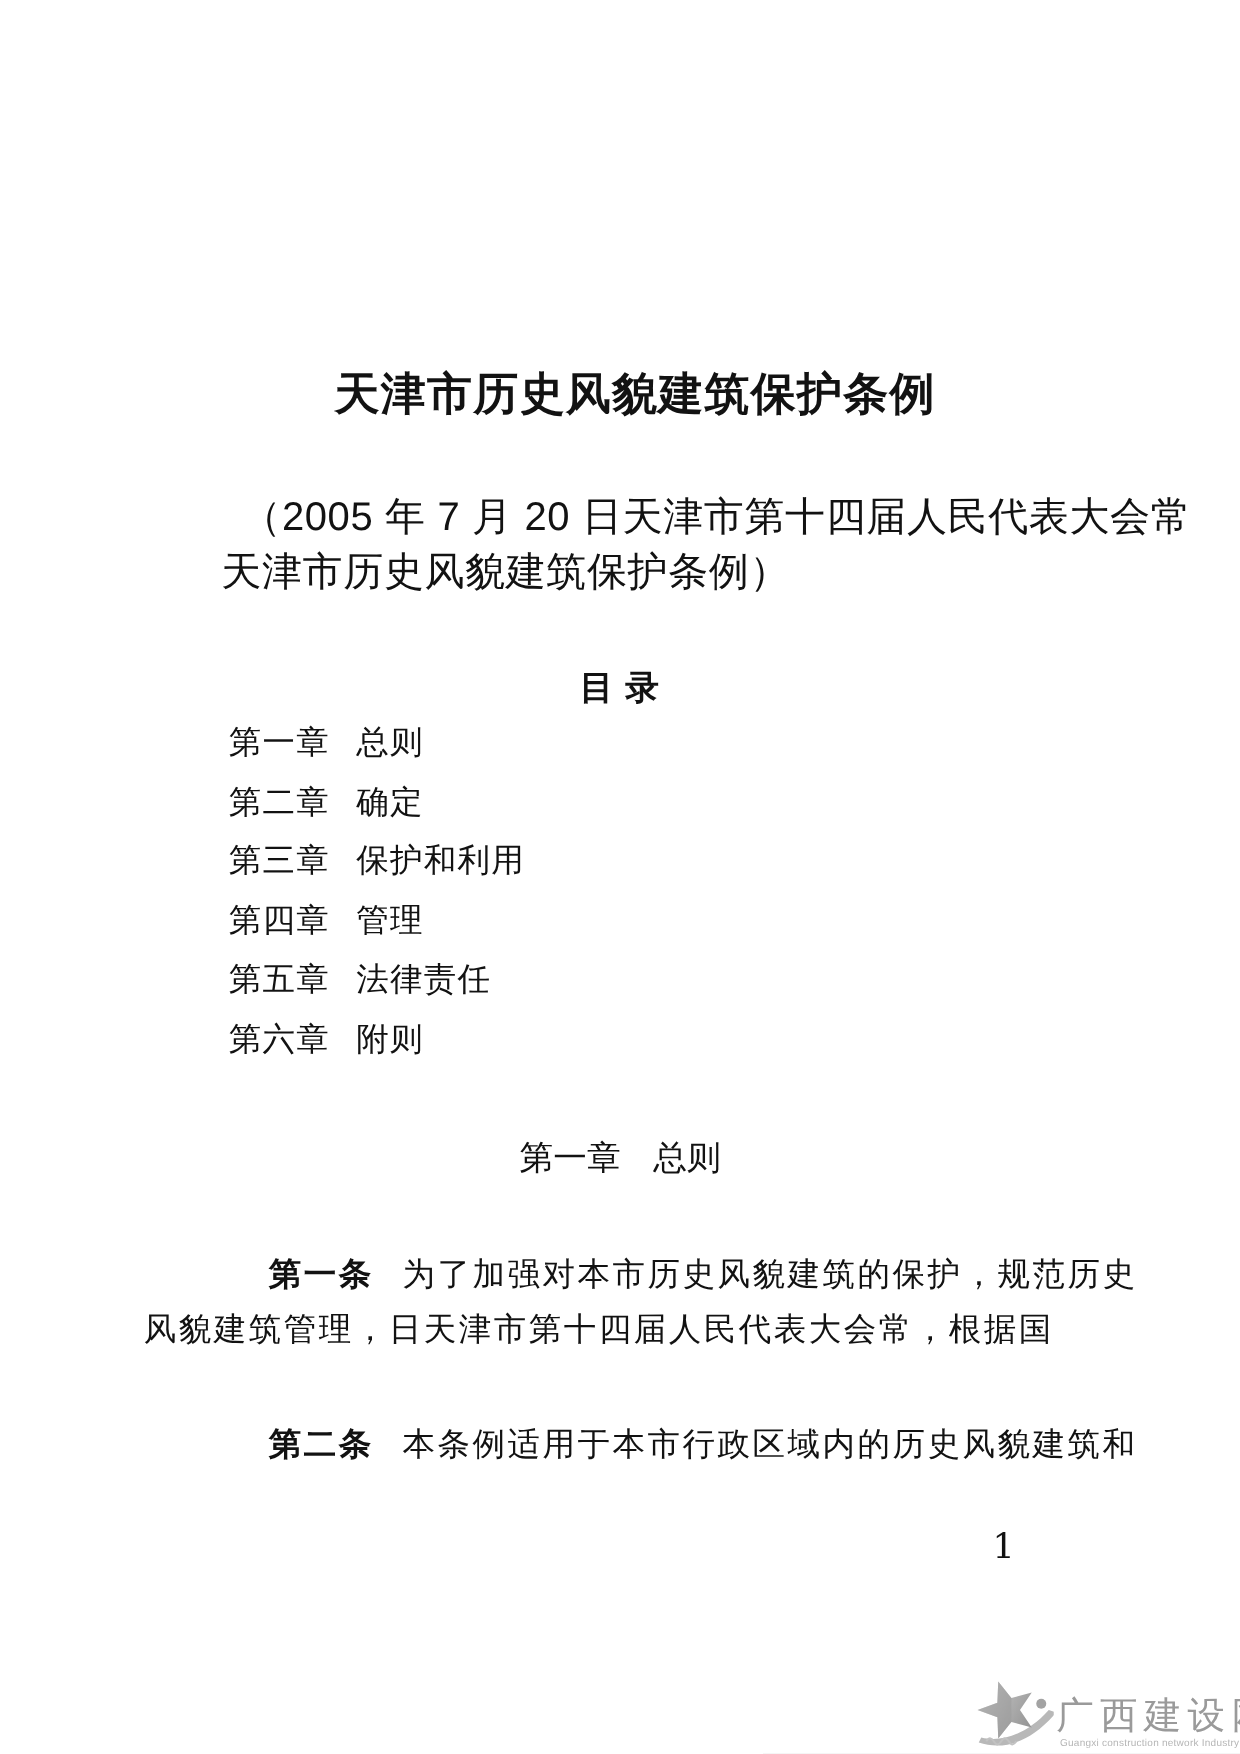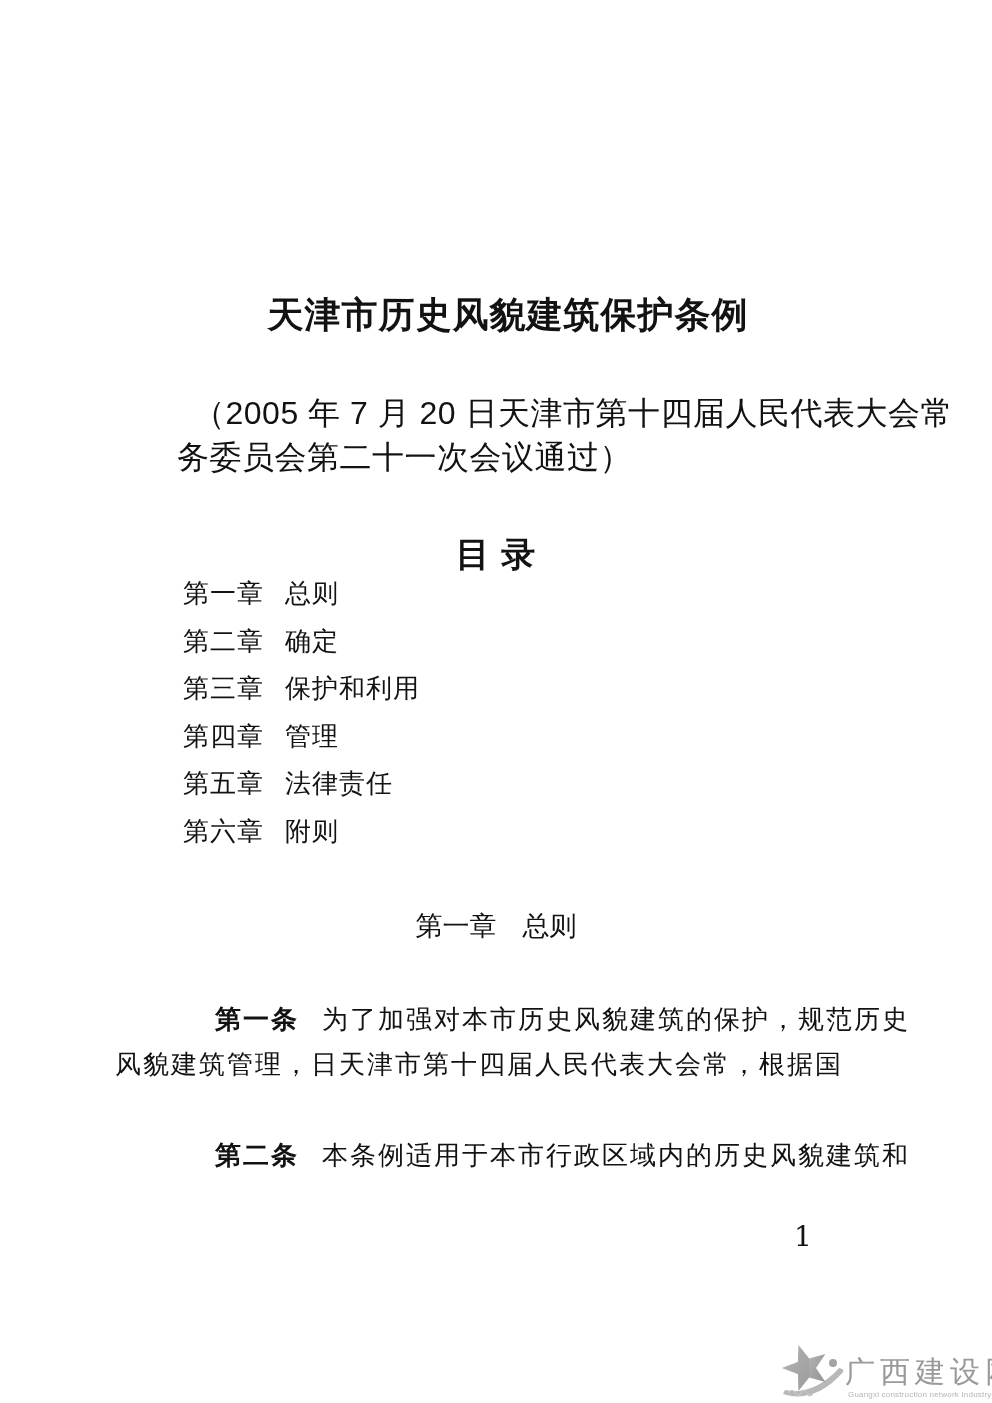--- a/index.html
+++ b/index.html
@@ -26,21 +26,21 @@
     font-size:32px;font-weight:500;
     letter-spacing:0.5px;
     white-space:nowrap;
   }
   .subtitle-1{left:193px;top:392px;}
   .subtitle-2{left:177px;top:436px;}
 
   .toc-heading{
     left:0;right:0;top:532px;height:34px;
     text-align:center;
-    font-size:34px;font-weight:600;
+    font-size:27px;font-weight:600;
     letter-spacing:1px;
   }
   .toc-list{
     left:183px;top:570px;
     font-size:26px;font-weight:500;
     letter-spacing:1px;
   }
   .toc-item{
     height:47.5px;line-height:47.5px;
     white-space:nowrap;
@@ -99,21 +99,21 @@
   }
 </style>
 </head>
 <body>
 
 <div class="page">
 
   <div class="abs doc-title">天津市历史风貌建筑保护条例</div>
 
   <div class="abs subtitle-line subtitle-1">（2005 年 7 月 20 日天津市第十四届人民代表大会常</div>
-  <div class="abs subtitle-line subtitle-2">务委员会第二十一次会议通过）</div>
+  <div class="abs subtitle-line subtitle-2">天津市历史风貌建筑保护条例）</div>
 
   <div class="abs toc-heading">目 录</div>
 
   <div class="abs toc-list">
     <div class="toc-item">
       <span class="toc-chapter">第一章</span><span>总则</span>
     </div>
     <div class="toc-item">
       <span class="toc-chapter">第二章</span><span>确定</span>
     </div>

